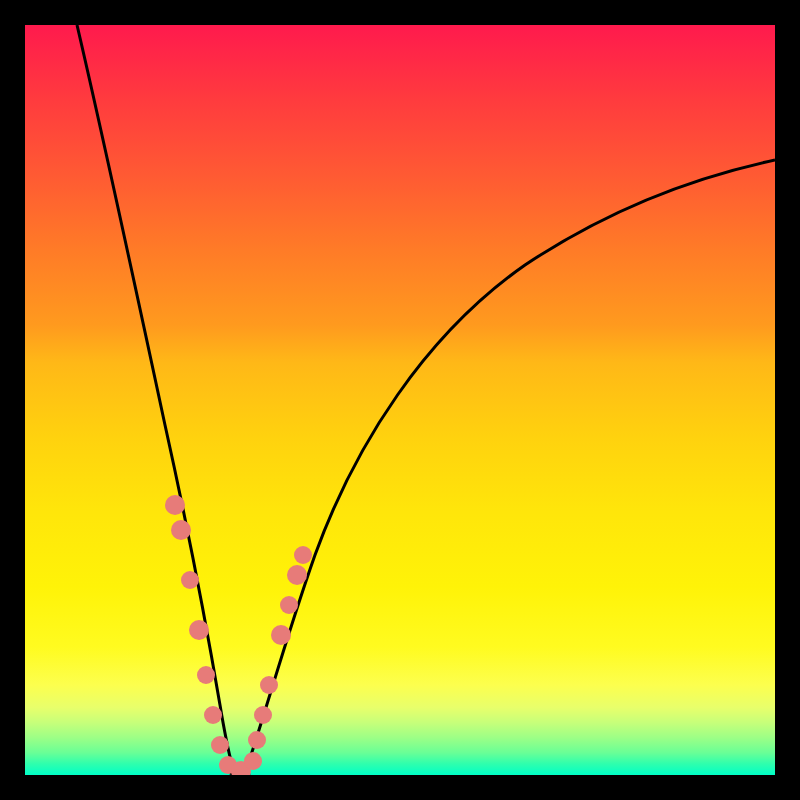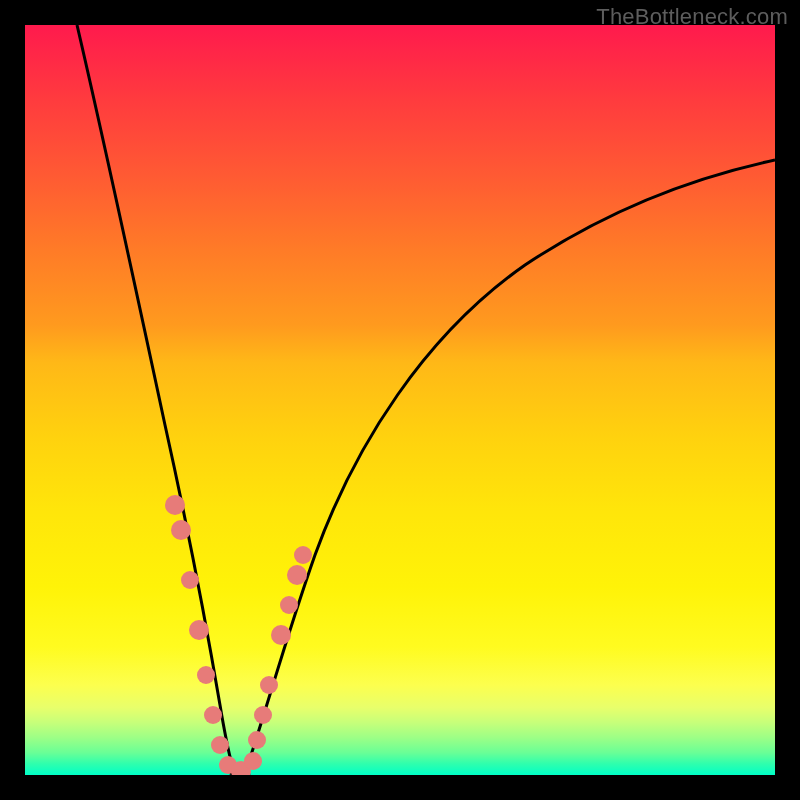--- a/index.html
+++ b/index.html
@@ -95,14 +95,13 @@
         <circle cx="232" cy="715" r="9"></circle>
         <circle cx="238" cy="690" r="9"></circle>
         <circle cx="244" cy="660" r="9"></circle>
         <circle cx="256" cy="610" r="10"></circle>
         <circle cx="264" cy="580" r="9"></circle>
         <circle cx="272" cy="550" r="10"></circle>
         <circle cx="278" cy="530" r="9"></circle>
       </g>
     </svg>
   </div>
-  <div class="watermark">TheBottleneck.com</div>
 </div>
 
 </body></html>

